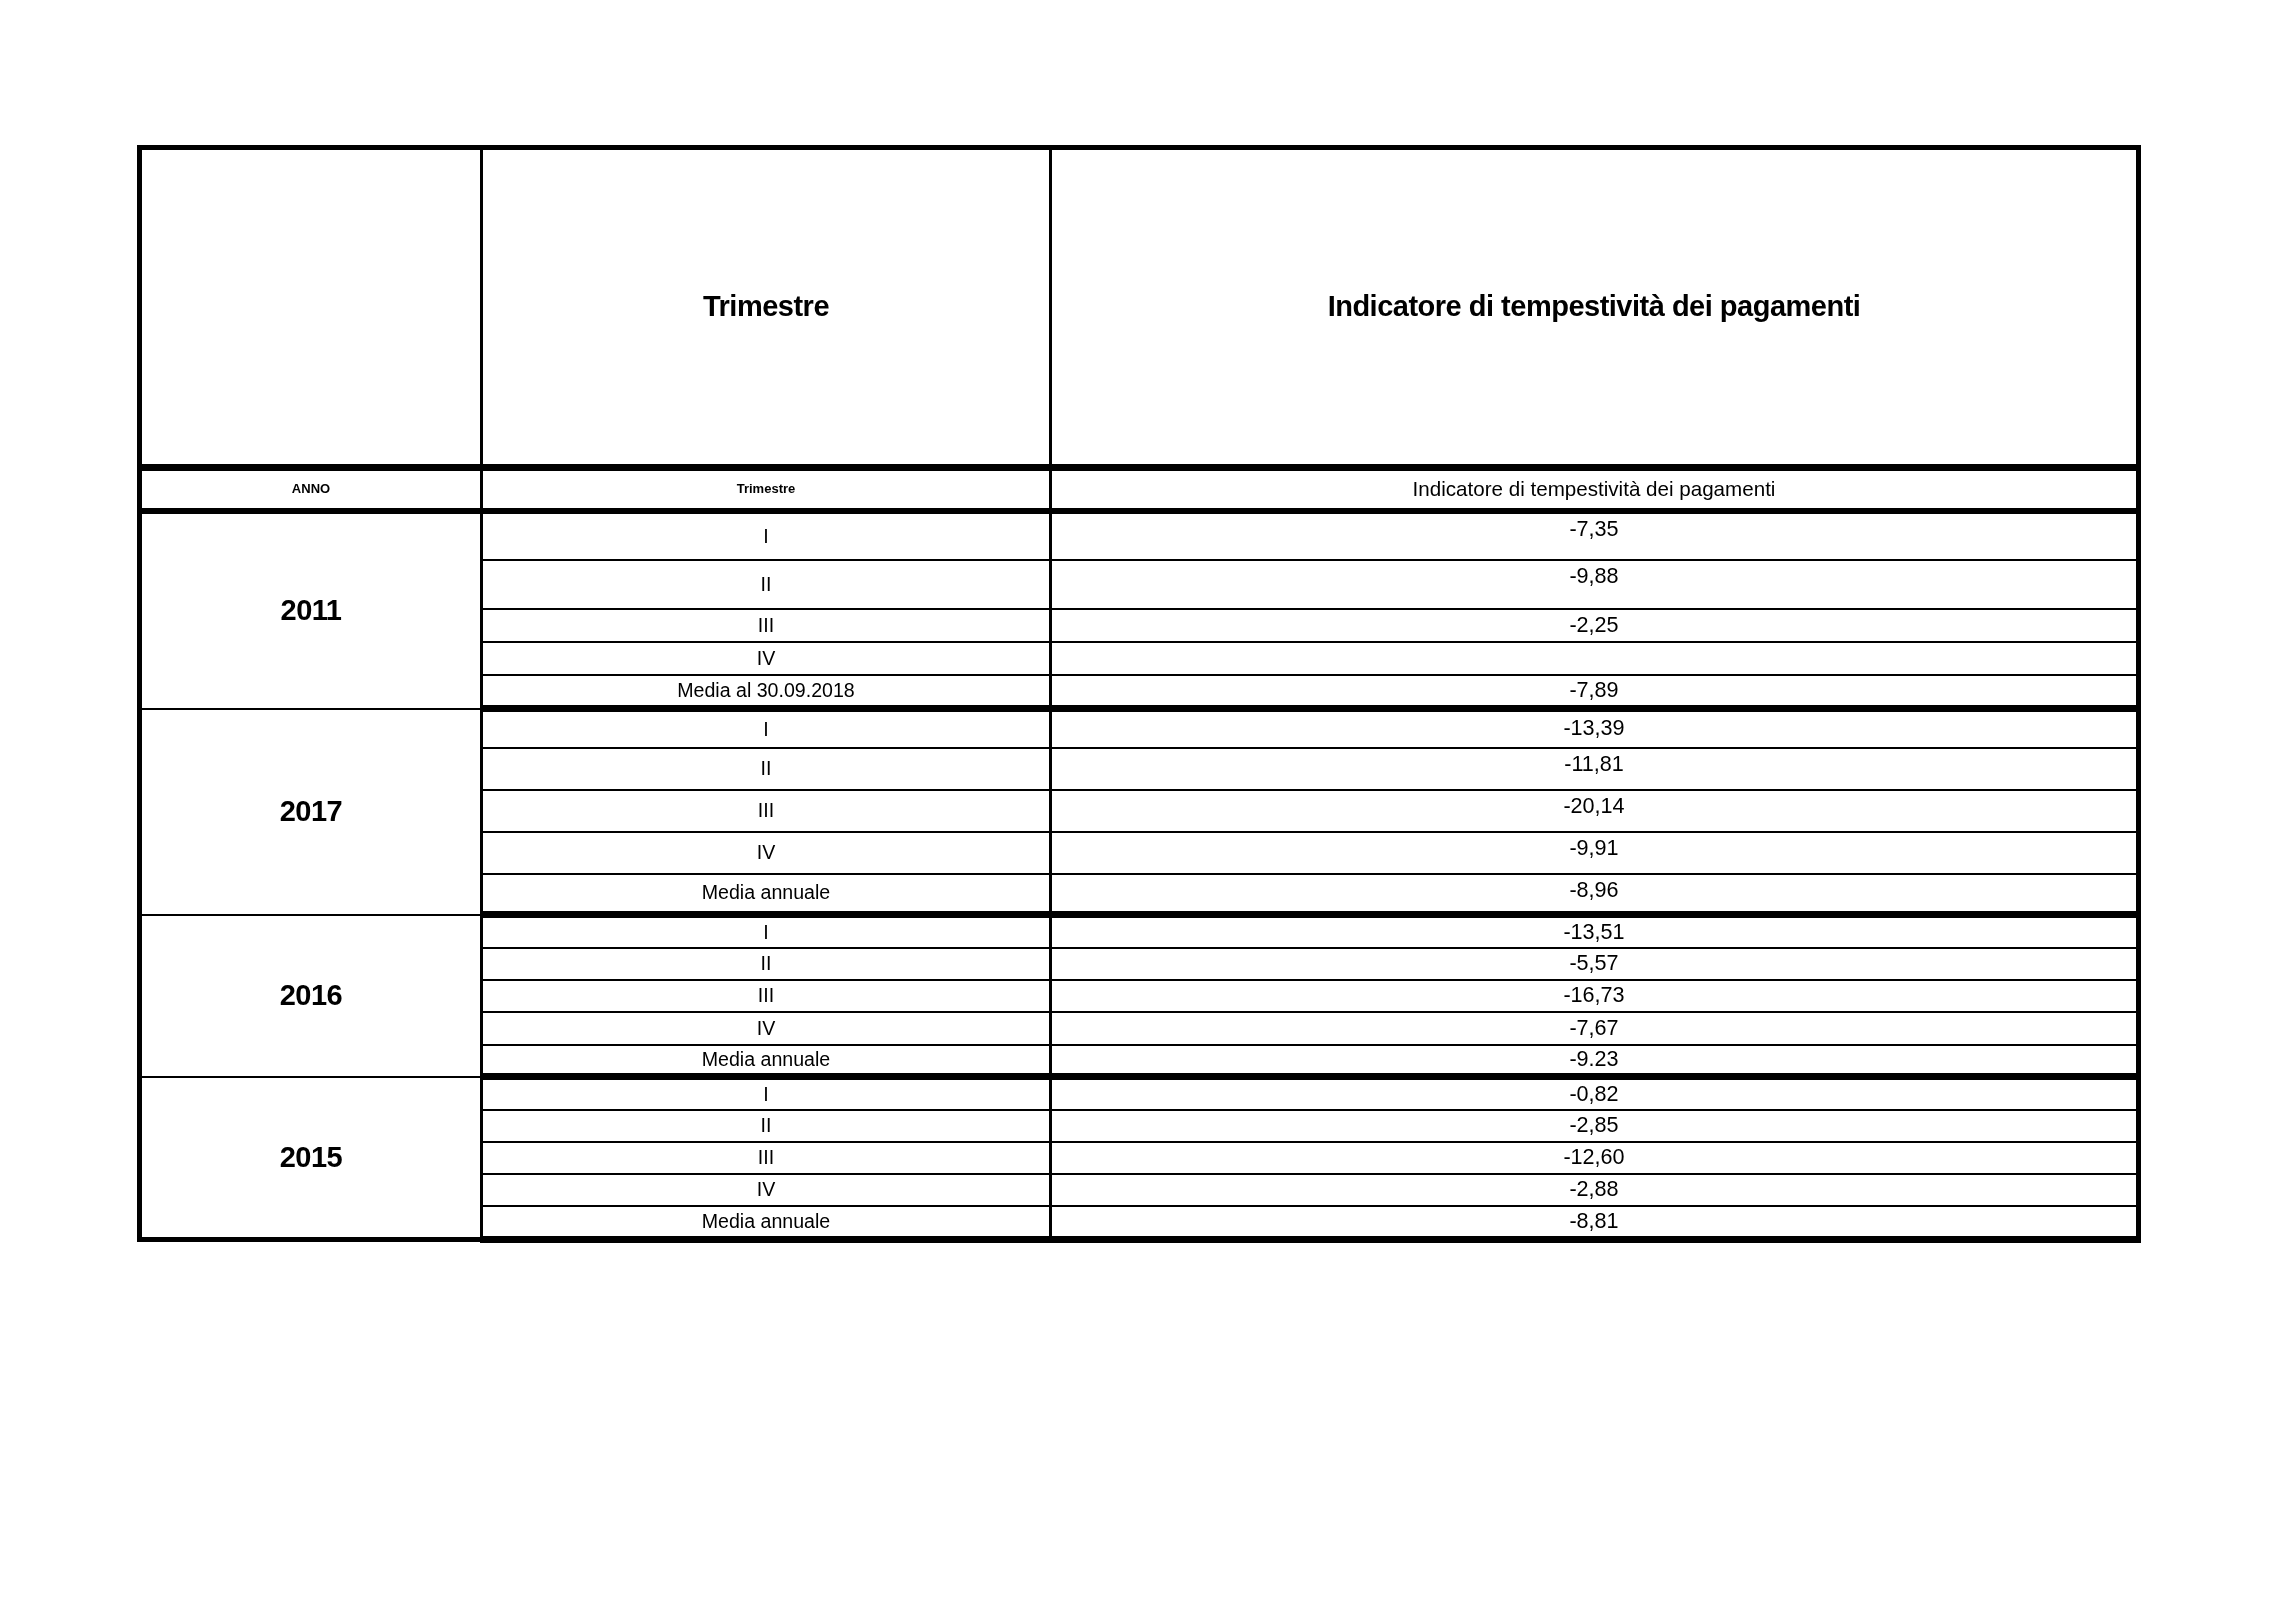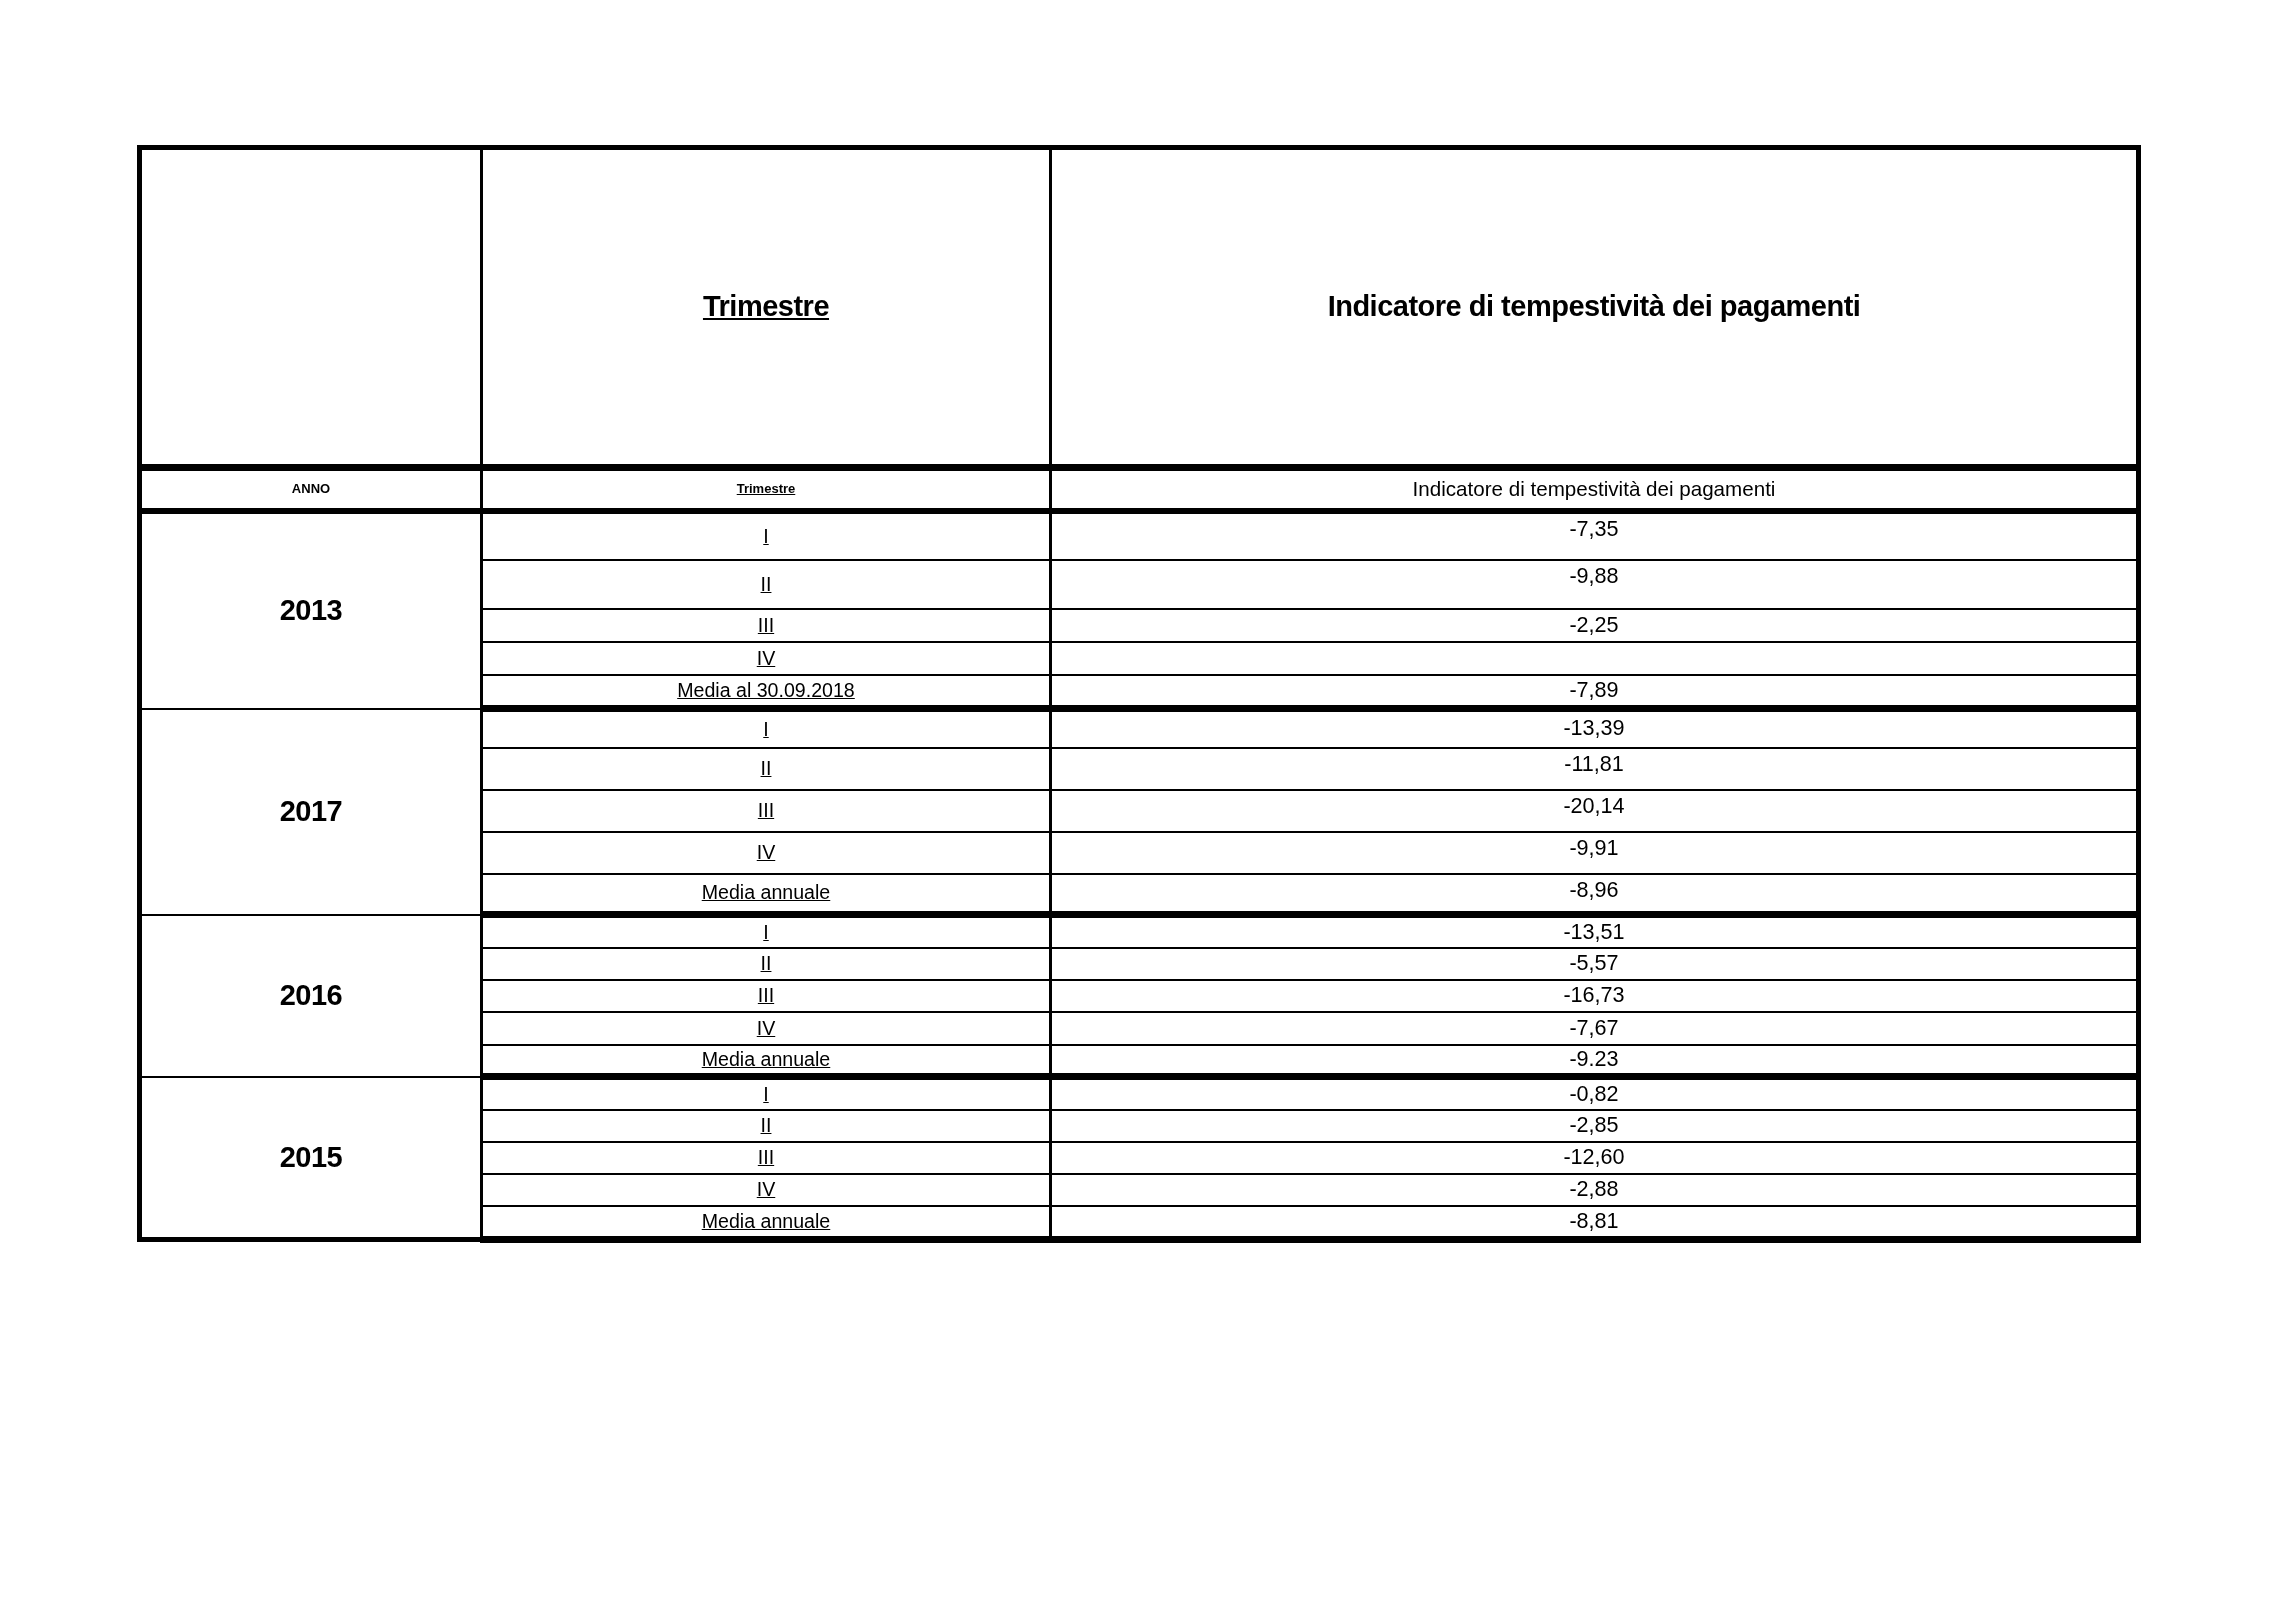--- a/index.html
+++ b/index.html
@@ -30,21 +30,21 @@
     vertical-align: middle;
     padding: 0;
     overflow: hidden;
     line-height: 1.15;
   }
   
   col.w1 { width: 342px; }
   col.w2 { width: 569px; }
   col.w3 { width: 1088px; }
   
-  .doc-table td.c2 { border-left-width: 3.9px; border-right-width: 3.9px; text-decoration: underline; }
+  .doc-table td.c2 { border-left-width: 3.9px; border-right-width: 3.9px; }
   
   tr.big-header td {
     border-bottom-width: 7.8px;
     font-weight: bold;
     font-size: 29px;
     letter-spacing: -0.5px;
   }
   
   tr.subheader td { border-bottom-width: 6.9px; }
   tr.subheader td.c1,
@@ -80,21 +80,21 @@
     <td class="c3">Indicatore di tempestività dei pagamenti</td>
   </tr>
 
   <tr class="subheader" style="height: 43px;">
     <td class="c1">ANNO</td>
     <td class="c2">Trimestre</td>
     <td class="c3">Indicatore di tempestività dei pagamenti</td>
   </tr>
 
   <tr style="height: 49px;">
-    <td class="c1 year" rowspan="5">2013</td>
+    <td class="c1 year" rowspan="5">2011</td>
     <td class="c2">I</td>
     <td class="c3 vtop">-7,35</td>
   </tr>
   <tr style="height: 49px;">
     <td class="c2">II</td>
     <td class="c3 vtop">-9,88</td>
   </tr>
   <tr style="height: 33px;">
     <td class="c2">III</td>
     <td class="c3">-2,25</td>

